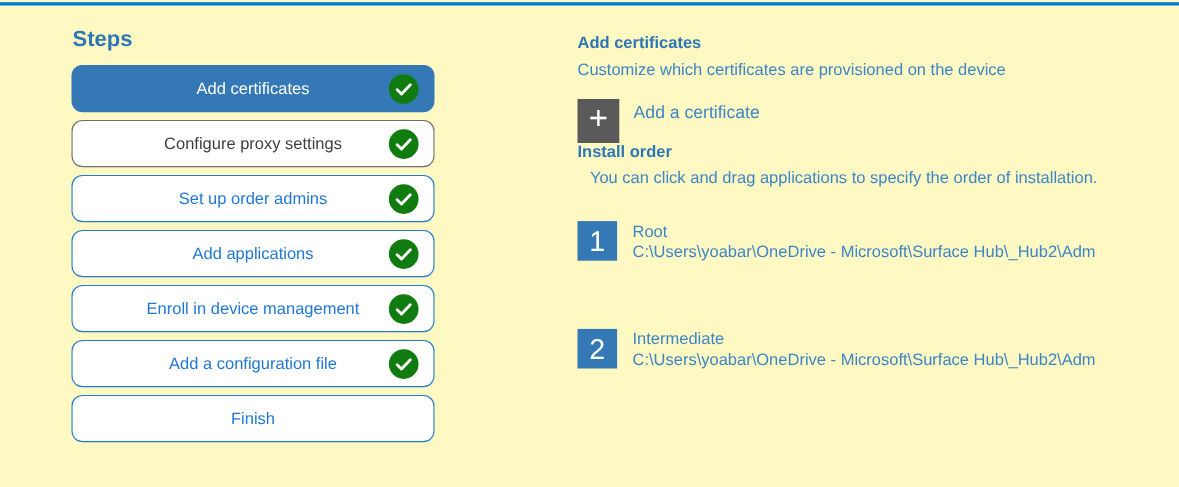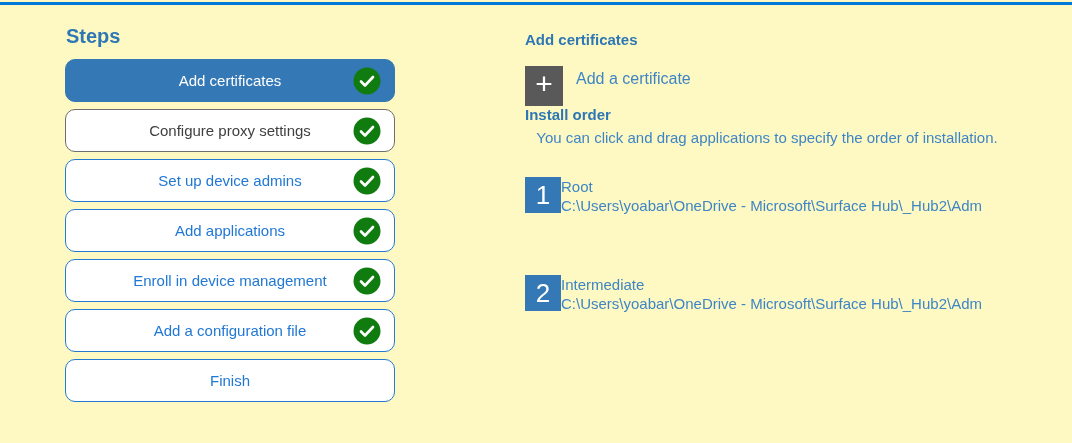--- a/index.html
+++ b/index.html
@@ -123,21 +123,21 @@
     width: 36px;
     height: 36px;
     background: #3478b5;
     color: #ffffff;
     font-size: 26px;
     line-height: 36px;
     text-align: center;
     flex: 0 0 auto;
   }
   .order-text {
-    margin-left: 0;
+    margin-left: 14px;
     width: 430px;
     overflow: hidden;
   }
   .order-name, .order-path {
     font-size: 15px;
     line-height: 19px;
     color: #3e85c6;
     white-space: nowrap;
   }
 </style>
@@ -164,21 +164,21 @@
       <span class="step-label">Configure proxy settings</span>
       <span class="check">
         <svg viewBox="0 0 28 28">
             <circle cx="14" cy="14" r="13.5" fill="#107c10"></circle>
             <path d="M8 14.5l4 4 8-8.5" fill="none" stroke="#ffffff" stroke-width="2.6" stroke-linecap="round" stroke-linejoin="round"></path>
           </svg>
       </span>
     </div>
 
     <div class="step">
-      <span class="step-label">Set up device admins</span>
+      <span class="step-label">Set up order admins</span>
       <span class="check">
         <svg viewBox="0 0 28 28">
             <circle cx="14" cy="14" r="13.5" fill="#107c10"></circle>
             <path d="M8 14.5l4 4 8-8.5" fill="none" stroke="#ffffff" stroke-width="2.6" stroke-linecap="round" stroke-linejoin="round"></path>
           </svg>
       </span>
     </div>
 
     <div class="step">
       <span class="step-label">Add applications</span>
@@ -210,20 +210,21 @@
       </span>
     </div>
 
     <div class="step">
       <span class="step-label">Finish</span>
     </div>
   </aside>
 
   <main class="content">
     <h2 class="section-title">Add certificates</h2>
+    <div class="section-sub">Customize which certificates are provisioned on the device</div>
 
     <div class="add-row">
       <div class="plus-box">+</div>
       <div class="add-label">Add a certificate</div>
     </div>
 
     <h2 class="section-title install-title">Install order</h2>
     <div class="section-sub install-sub">You can click and drag applications to specify the order of installation.</div>
 
     <div class="order-row">

